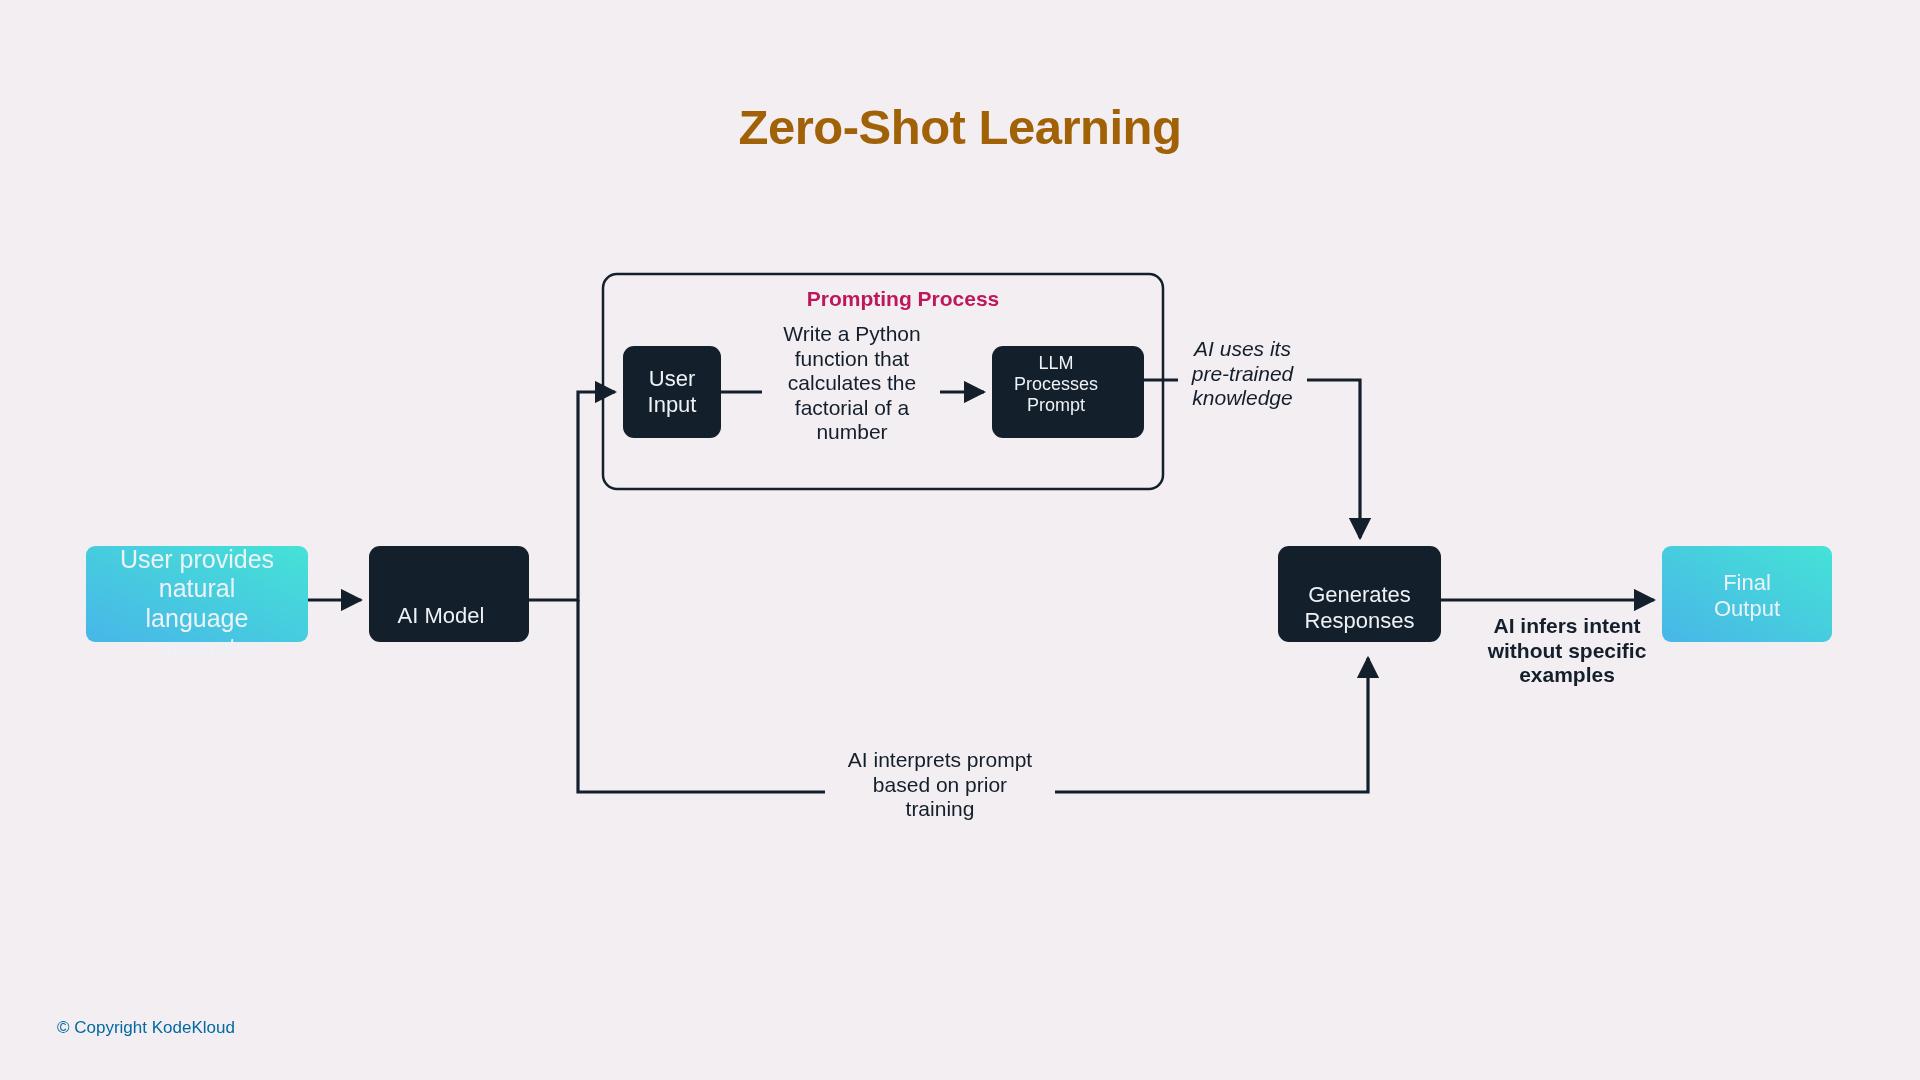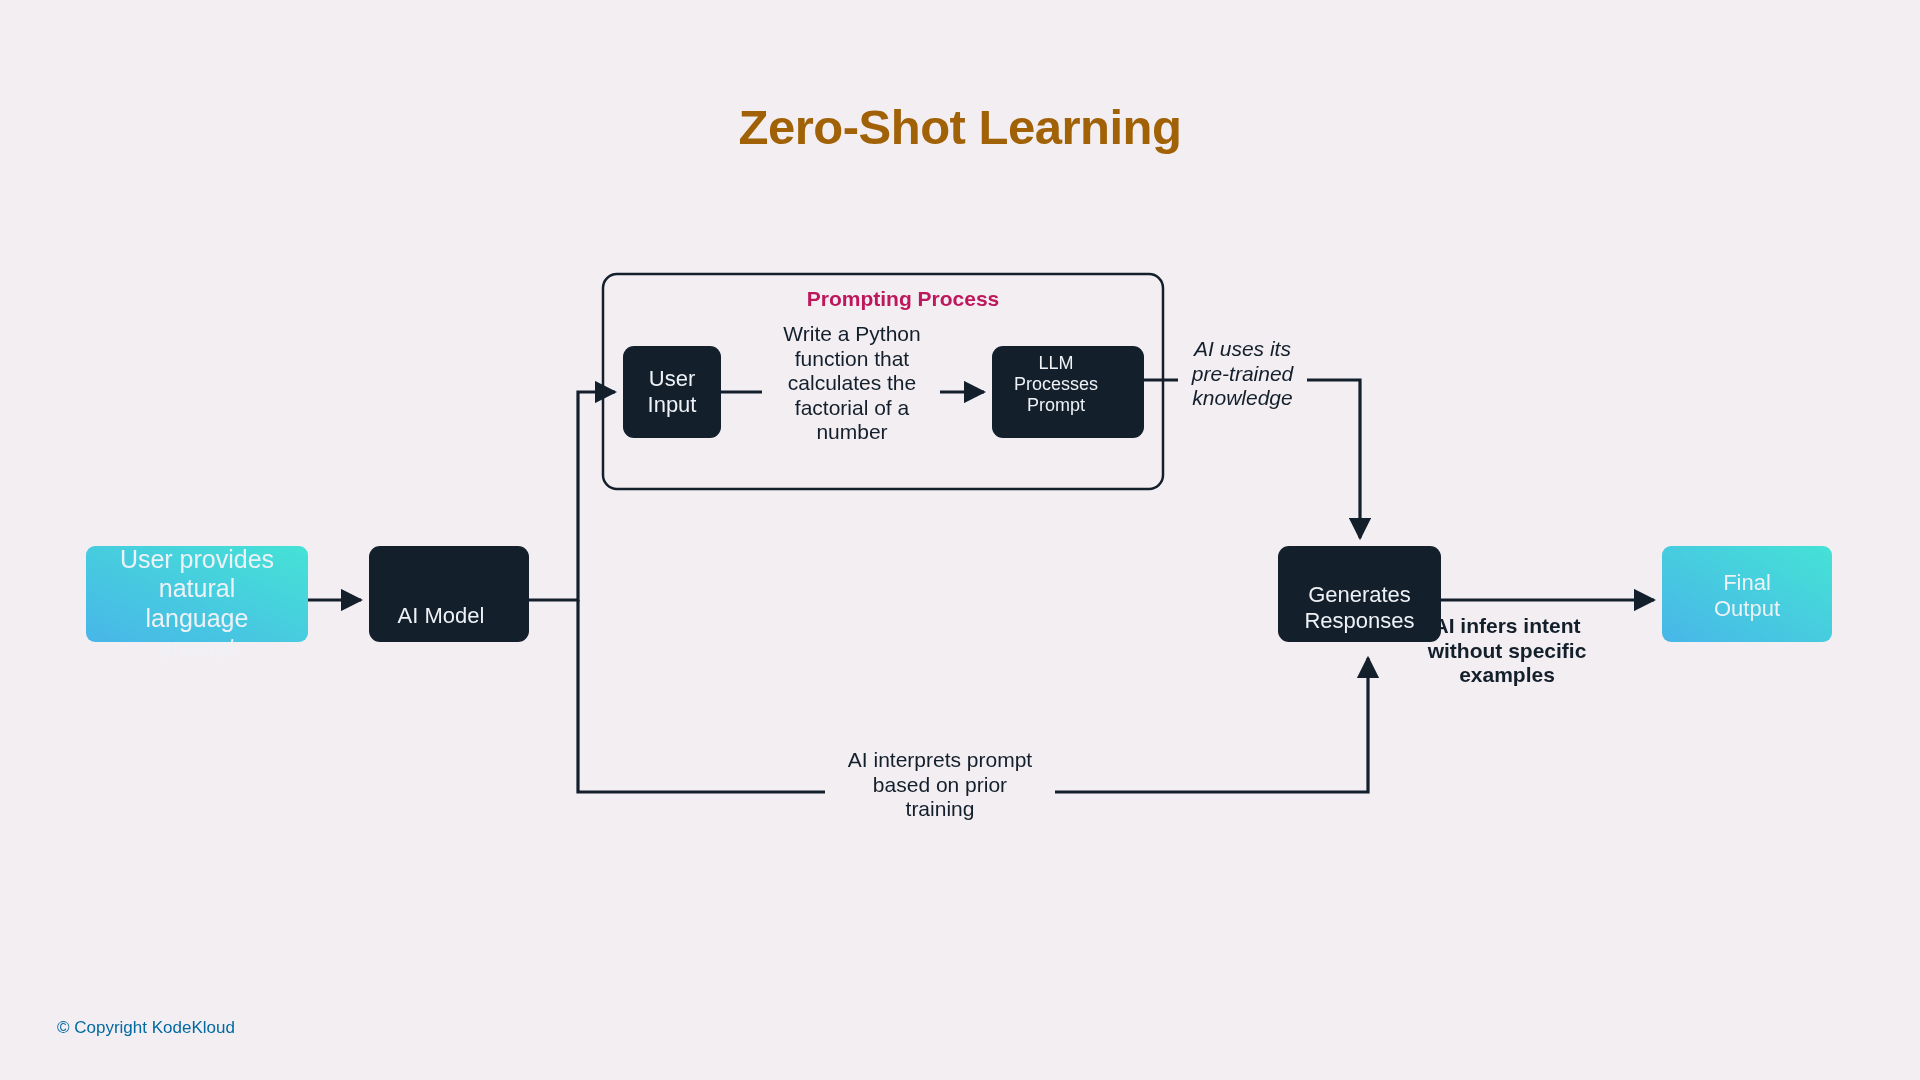--- a/index.html
+++ b/index.html
@@ -168,19 +168,19 @@
 number</div>
 
   <div class="edge-label" style="left:1170px; top:337px; width:145px; font-size:21px;font-style:italic;">AI uses its
 pre-trained
 knowledge</div>
 
   <div class="edge-label" style="left:810px; top:748px; width:260px; font-size:21px;">AI interprets prompt
 based on prior
 training</div>
 
-  <div class="edge-label bold" style="left:1392px; top:614px; width:230px; font-size:21px;">AI infers intent
+  <div class="edge-label bold" style="left:1452px; top:614px; width:230px; font-size:21px;">AI infers intent
 without specific
 examples</div>
 
   <div class="copyright">© Copyright KodeKloud</div>
 
 </div>
 
 </body></html>

